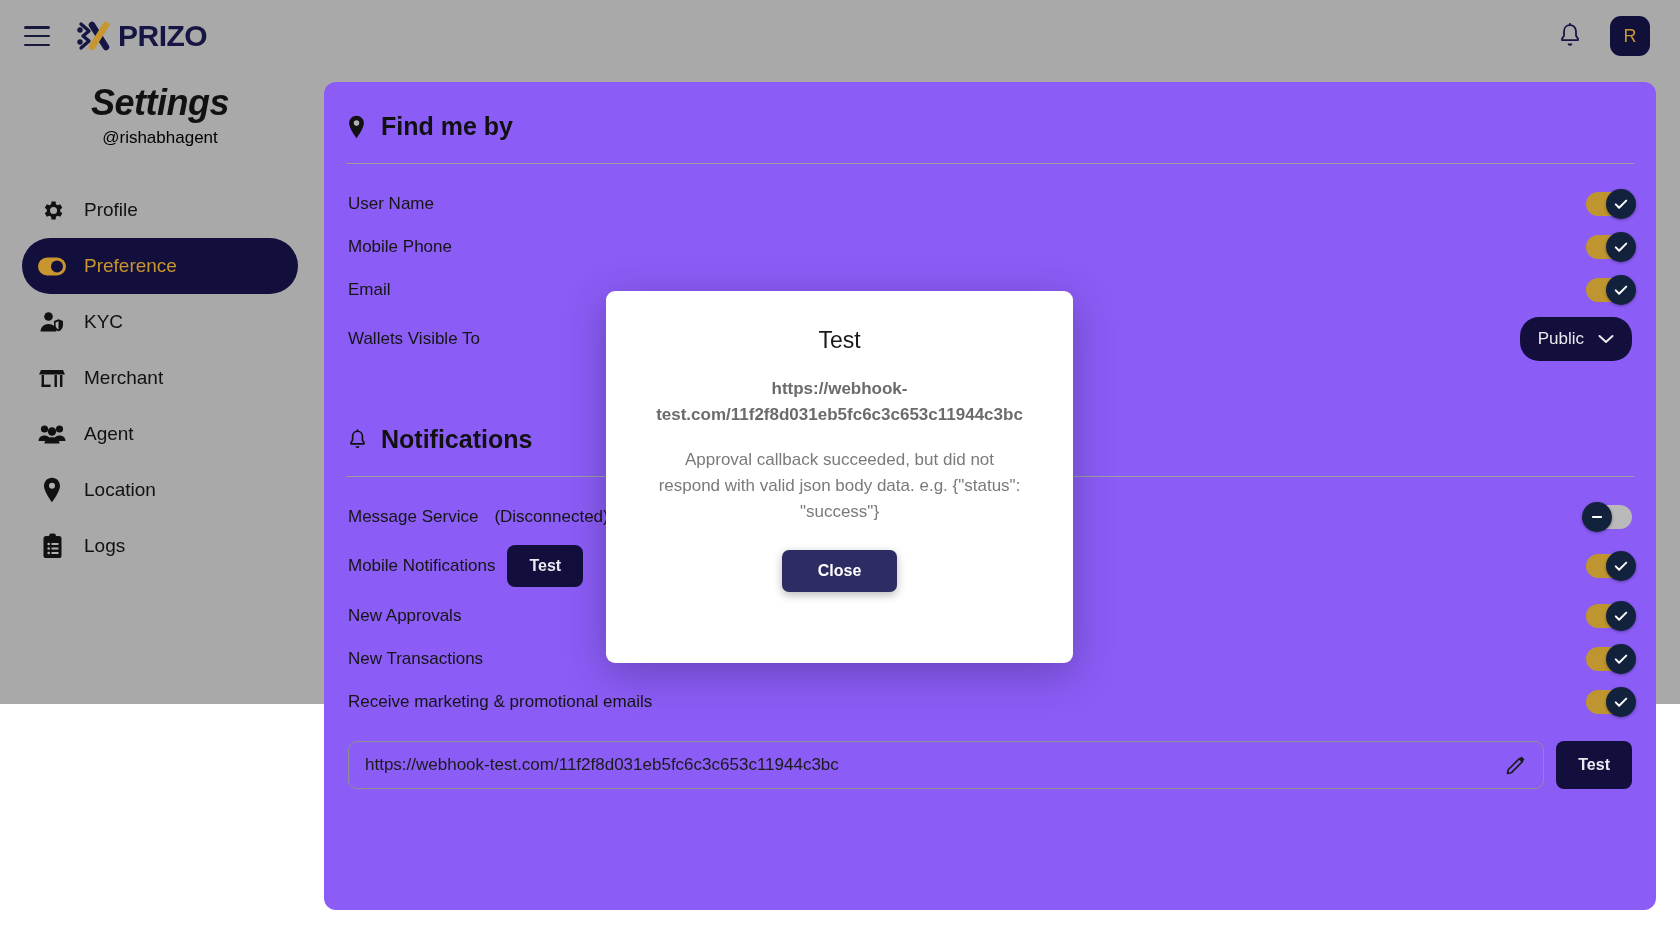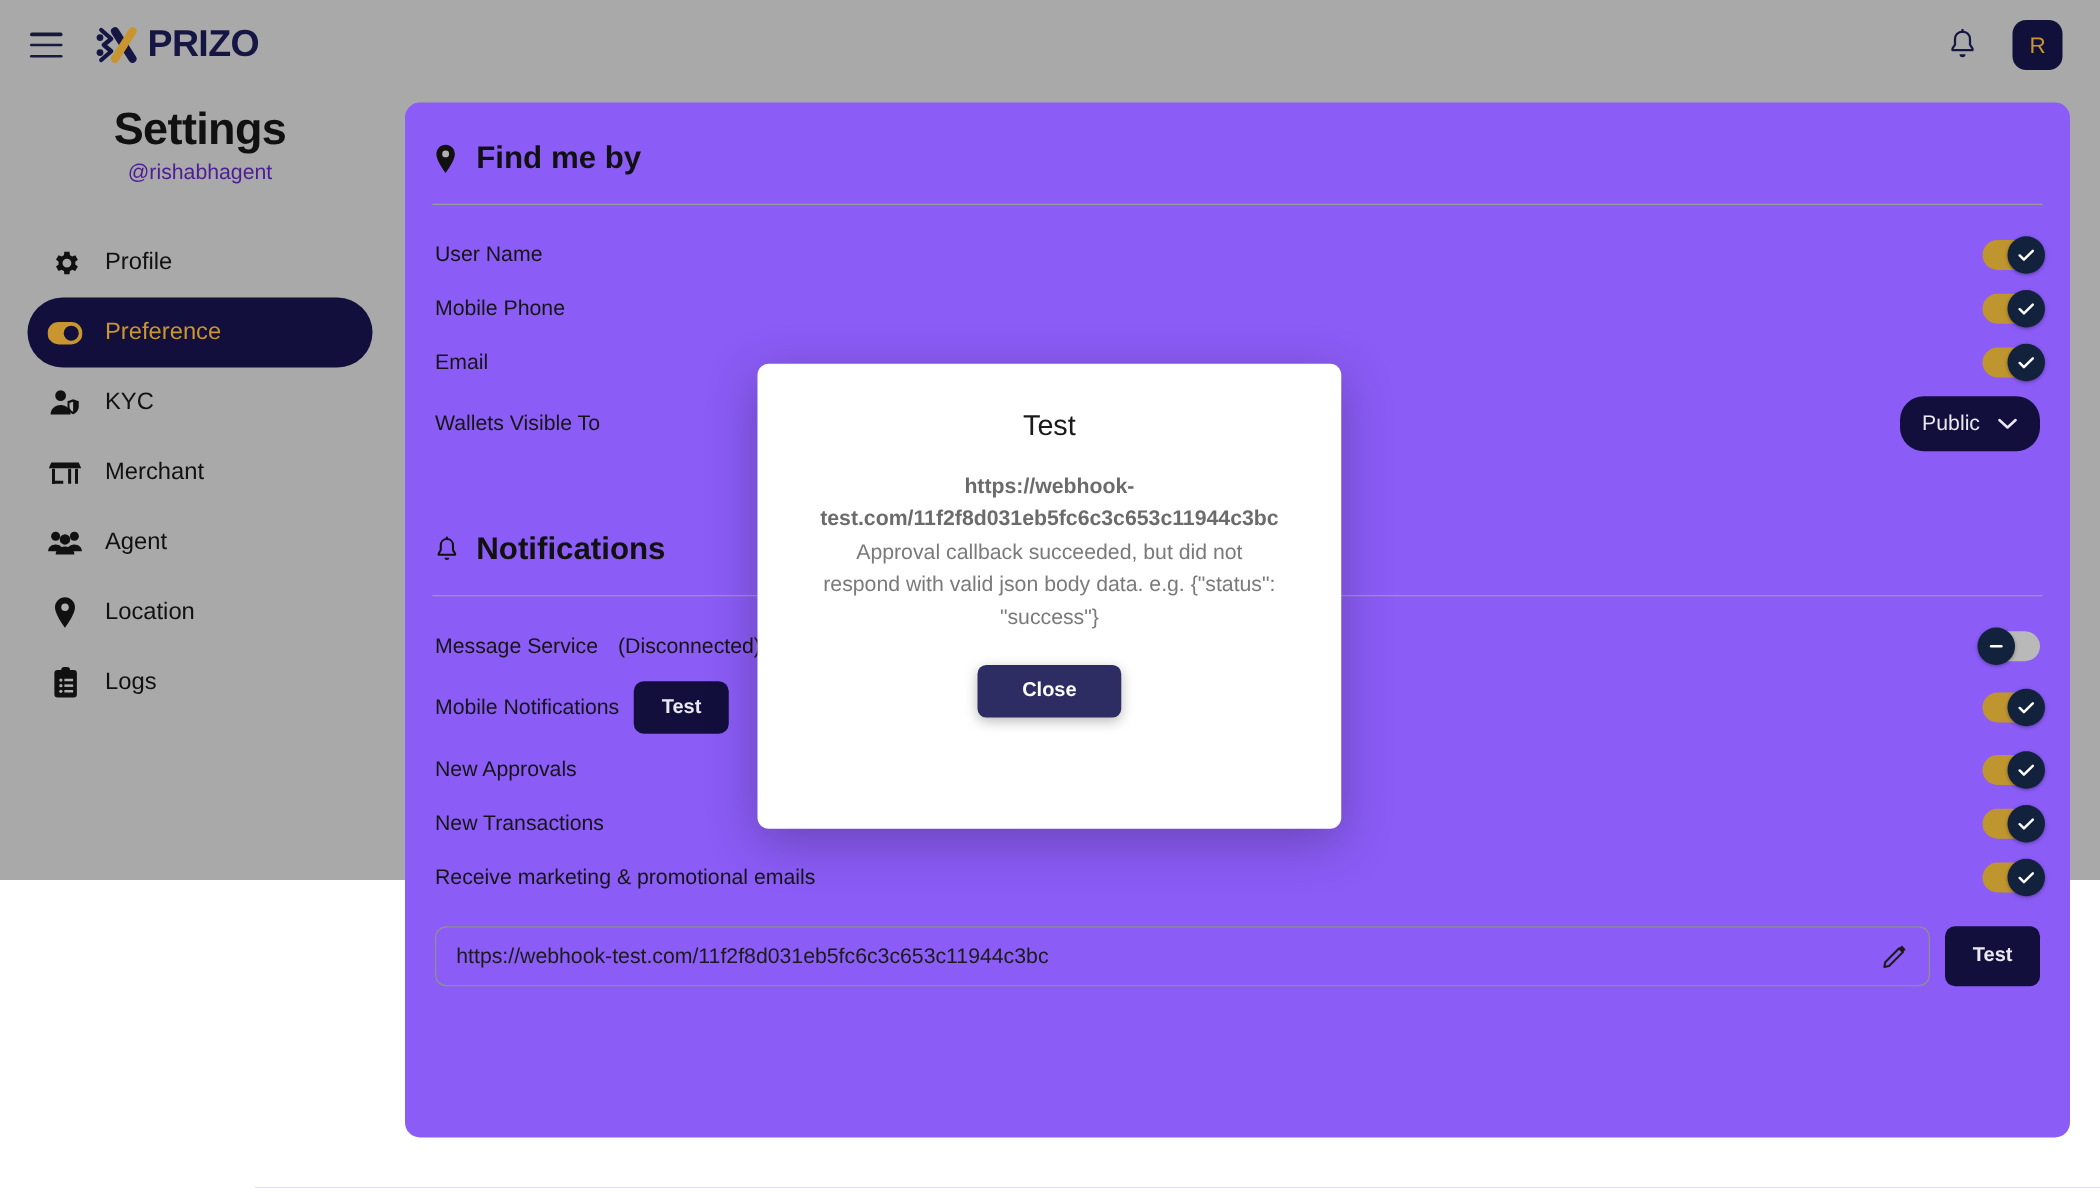--- a/index.html
+++ b/index.html
@@ -47,24 +47,24 @@
     font-size: 18px; font-weight: 500; cursor: pointer;
   }
 
   
   .sidebar {
     position: absolute; top: 82px; left: 0;
     width: 320px;
   }
   .settings-title {
     text-align: center; font-size: 36px; font-weight: bold;
-    color: #111; letter-spacing: -0.5px;
+    color: #111; letter-spacing: -0.5px; font-style: italic;
   }
   .settings-handle {
-    text-align: center; font-size: 17px; color: #4c1d95; margin-top: 4px;
+    text-align: center; font-size: 17px; color: #000000; margin-top: 4px;
   }
   .nav { margin-top: 34px; padding: 0 22px; }
   .nav-item {
     display: flex; align-items: center; gap: 18px;
     height: 56px; padding: 0 16px; border-radius: 28px;
     cursor: pointer; color: #111; font-size: 19px;
   }
   .nav-item .ico { width: 28px; height: 28px; display: flex; align-items: center; justify-content: center; flex: none; }
   .nav-item.active { background: #120f3d; color: #c8952f; }
   .nav-item.active .ico svg { fill: #c8952f; }
@@ -155,21 +155,21 @@
     display: flex; flex-direction: column; align-items: center;
     padding: 36px 40px 0 40px;
   }
   .modal-title { font-size: 23px; color: #1a1a1a; }
   .modal-url {
     margin-top: 22px; font-size: 17px; font-weight: bold; color: #6b6b6b;
     text-align: center; line-height: 1.55; word-break: break-word;
     max-width: 390px;
   }
   .modal-msg {
-    font-size: 17px; color: #7a7a7a;
+    margin-top: 18px; font-size: 17px; color: #7a7a7a;
     text-align: center; line-height: 1.55; max-width: 370px;
   }
   .btn-close {
     margin-top: 24px; height: 42px; padding: 0 36px;
     background: #2d2d63; color: #fff; border: none; border-radius: 7px;
     font-size: 16px; font-weight: bold; cursor: pointer;
     box-shadow: 0 3px 10px rgba(0,0,0,.28);
     font-family: "Liberation Sans", sans-serif;
   }
 </style>

